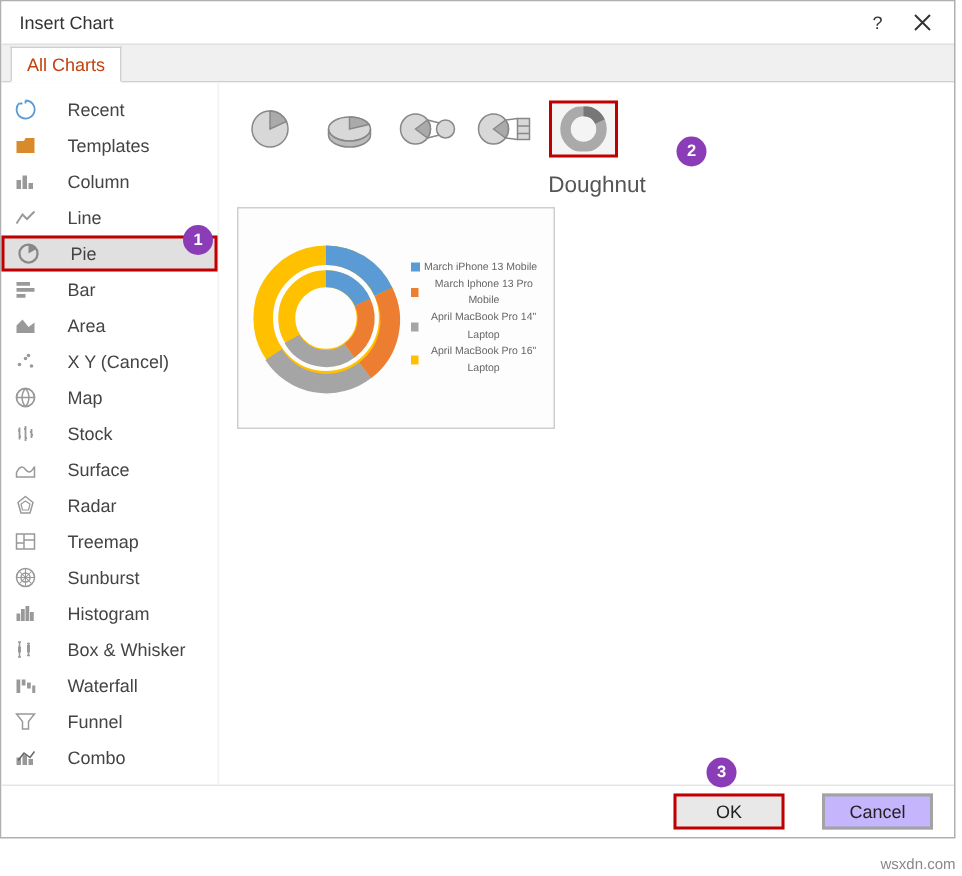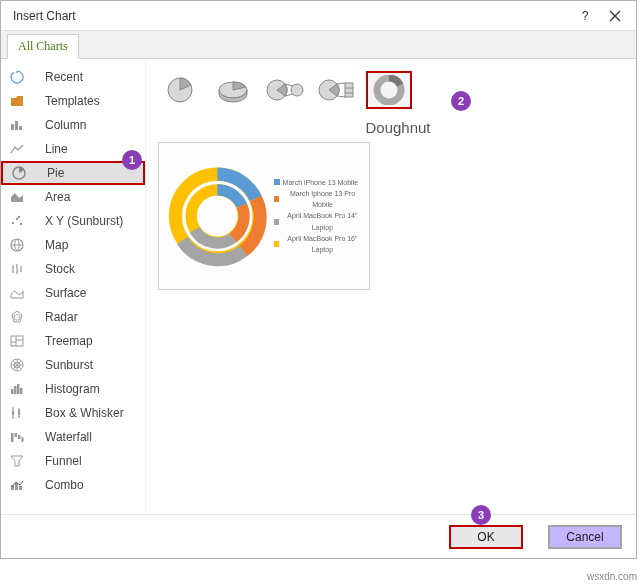--- a/index.html
+++ b/index.html
@@ -43,24 +43,23 @@
     display: flex;
     align-items: flex-end;
     padding-left: 6px;
   }
   .tab {
     background: #fff;
     border: 1px solid #cfcfcf;
     border-bottom: 1px solid #fff;
     padding: 4px 10px;
     font-size: 12px;
-    color: #4d7c0f;
+    color: #c2410c;
     position: relative;
     top: 1px;
-    font-family: Liberation Serif, serif;
   }
   .content {
     flex: 1;
     display: flex;
     background: #fff;
   }
   .sidebar {
     width: 145px;
     padding: 6px 0;
     border-right: 1px solid #f0f0f0;
@@ -228,35 +227,45 @@
             <svg width="14" height="14" viewBox="0 0 14 14">
               <circle cx="7" cy="7" r="6" fill="none" stroke="#888" stroke-width="1.5"></circle>
               <path d="M7 7 L7 1 A6 6 0 0 1 12.2 4 Z" fill="#888"></path>
             </svg>
           </span>
         <span>Pie</span>
       </div>
       <div class="sb-item">
         <span class="ico">
             <svg width="14" height="12" viewBox="0 0 14 12">
+              <rect x="1" y="1" width="9" height="2.5" fill="#999"></rect>
+              <rect x="1" y="5" width="12" height="2.5" fill="#999"></rect>
+              <rect x="1" y="9" width="6" height="2.5" fill="#999"></rect>
+            </svg>
+          </span>
+        <span>Bar</span>
+      </div>
+      <div class="sb-item">
+        <span class="ico">
+            <svg width="14" height="12" viewBox="0 0 14 12">
               <path d="M1 11 L1 6 L5 2 L9 7 L13 4 L13 11 Z" fill="#999"></path>
             </svg>
           </span>
         <span>Area</span>
       </div>
       <div class="sb-item">
         <span class="ico">
             <svg width="14" height="12" viewBox="0 0 14 12">
               <circle cx="3" cy="8" r="1.2" fill="#999"></circle>
               <circle cx="7" cy="4" r="1.2" fill="#999"></circle>
               <circle cx="11" cy="9" r="1.2" fill="#999"></circle>
               <circle cx="9" cy="2" r="1.2" fill="#999"></circle>
             </svg>
           </span>
-        <span>X Y (Sunburst)</span>
+        <span>X Y (Cancel)</span>
       </div>
       <div class="sb-item">
         <span class="ico">
             <svg width="14" height="14" viewBox="0 0 14 14">
               <circle cx="7" cy="7" r="6" fill="none" stroke="#999" stroke-width="1.2"></circle>
               <path d="M1 7 L13 7 M7 1 C10 4 10 10 7 13 M7 1 C4 4 4 10 7 13" fill="none" stroke="#999" stroke-width="1"></path>
             </svg>
           </span>
         <span>Map</span>
       </div>

